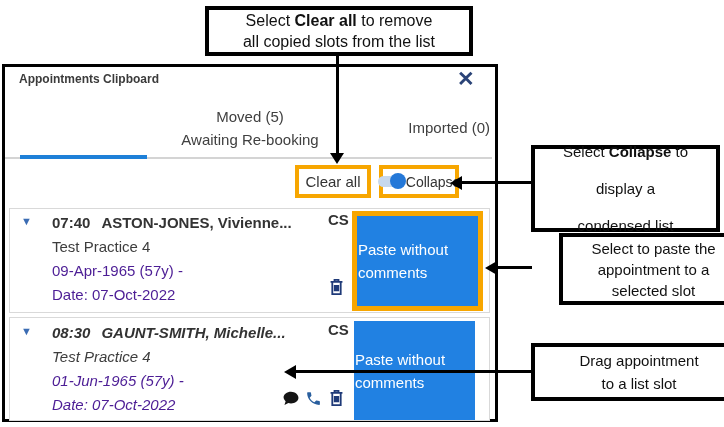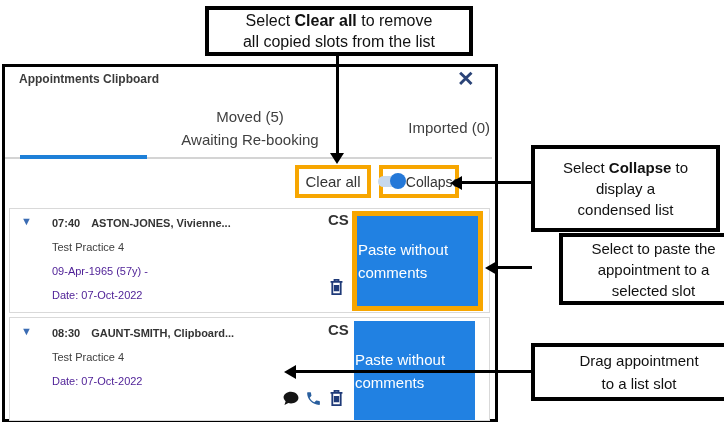--- a/index.html
+++ b/index.html
@@ -42,36 +42,36 @@
   .hl-box { border:4px solid #f7a600; background:#fff; display:flex; align-items:center; justify-content:center; }
   .clearall-box { left:295px; top:165px; width:76px; height:33px; font-size:15px; color:#333; cursor:pointer; }
   .collapse-box { left:379px; top:165px; width:80px; height:33px; font-size:14px; color:#333; gap:3px; }
   .toggle-track { position:relative; width:25px; height:11px; border-radius:6px; background:#c7d8ec; flex:0 0 auto; cursor:pointer; }
   .toggle-knob  { position:absolute; right:-3px; top:-3px; width:16px; height:16px; border-radius:50%; background:#2478d8; }
 
   .item { border:1px solid #d9d9d9; background:#fff; }
   .item1 { left:9px; top:208px; width:481px; height:105px; }
   .item2 { left:9px; top:317px; width:481px; height:104px; }
   .expander { font-size:11px; color:#3b6cb3; cursor:pointer; }
-  .textcol { font-size:11px; line-height:24px; color:#3d3d3d; width:285px; white-space:nowrap; }
+  .textcol { font-size:15px; line-height:24px; color:#3d3d3d; width:285px; white-space:nowrap; }
   .l-main { font-weight:600; color:#333; display:flex; gap:11px; }
   .l-gray { color:#4c1d95; }
   .code { font-size:15px; font-weight:600; color:#333; }
 
   .paste-wrap { left:352px; top:211px; width:131px; height:100px; border:5px solid #f7a600; z-index:5; }
   .paste-btn {
     background:#2181e2; color:#fff; font-size:15px; line-height:23px;
     display:flex; align-items:center; padding-left:1px; padding-right:14px; cursor:pointer;
   }
   .paste1 { width:121px; height:90px; }
   .paste2-pos { left:354px; top:321px; width:121px; height:99px; }
 
   .icons-row { display:flex; align-items:center; gap:5px; }
 
-  .calloutA { left:531px; top:145px; width:189px; height:87px; }
+  .calloutA { left:531px; top:145px; width:189px; height:87px;gap:16px; }
   .calloutB { left:559px; top:233px; width:189px; height:72px; }
   .calloutC { left:531px; top:343px; width:216px; height:58px; line-height:23px; }
 </style>
 </head>
 <body>
 
 <div class="stage">
 
   <div class="abs callout callout-top">
     <div><span>Select </span><b>Clear all</b><span> to remove</span></div>
@@ -122,26 +122,27 @@
     <svg width="19" height="20" viewBox="0 0 24 24">
         <path fill="none" stroke="#1f3a78" stroke-width="2.3" d="M4.5 5.5h15 M9.5 5.5V3h5v2.5 M6.7 5.5V21h10.6V5.5 M9.8 9.5v8 M12 9.5v8 M14.2 9.5v8"></path>
       </svg>
   </div>
   <div class="abs paste-wrap">
     <div class="paste-btn paste1">Paste without comments</div>
   </div>
 
   <div class="abs item item2"></div>
   <div class="abs expander" style="left:21px; top:325px;">▼</div>
-  <div class="abs textcol" style="left:52px; top:321px;">
+  <div class="abs textcol" style="left:52px; top:321px;font-style:italic;">
     <div class="l-main">
       <span>08:30</span>
-      <span>GAUNT-SMITH, Clipboard...</span>
+      <span>GAUNT-SMITH, Michelle...</span>
     </div>
     <div>Test Practice 4</div>
+    <div class="l-gray">01-Jun-1965 (57y) -</div>
     <div class="l-gray">Date: 07-Oct-2022</div>
   </div>
   <div class="abs code" style="left:328px; top:321px;">CS</div>
   <div class="abs icons-row" style="left:282px; top:388px;">
     <span>
       <svg width="18" height="17" viewBox="0 0 24 24">
           <path fill="#151515" d="M12 2.5c-5.8 0-10.5 3.5-10.5 7.9 0 2.1 1.1 4 2.9 5.4L2.8 21l5.4-2.6c1.2.3 2.5.5 3.8.5 5.8 0 10.5-3.5 10.5-7.9S17.8 2.5 12 2.5z"></path>
         </svg>
     </span>
     <span>

